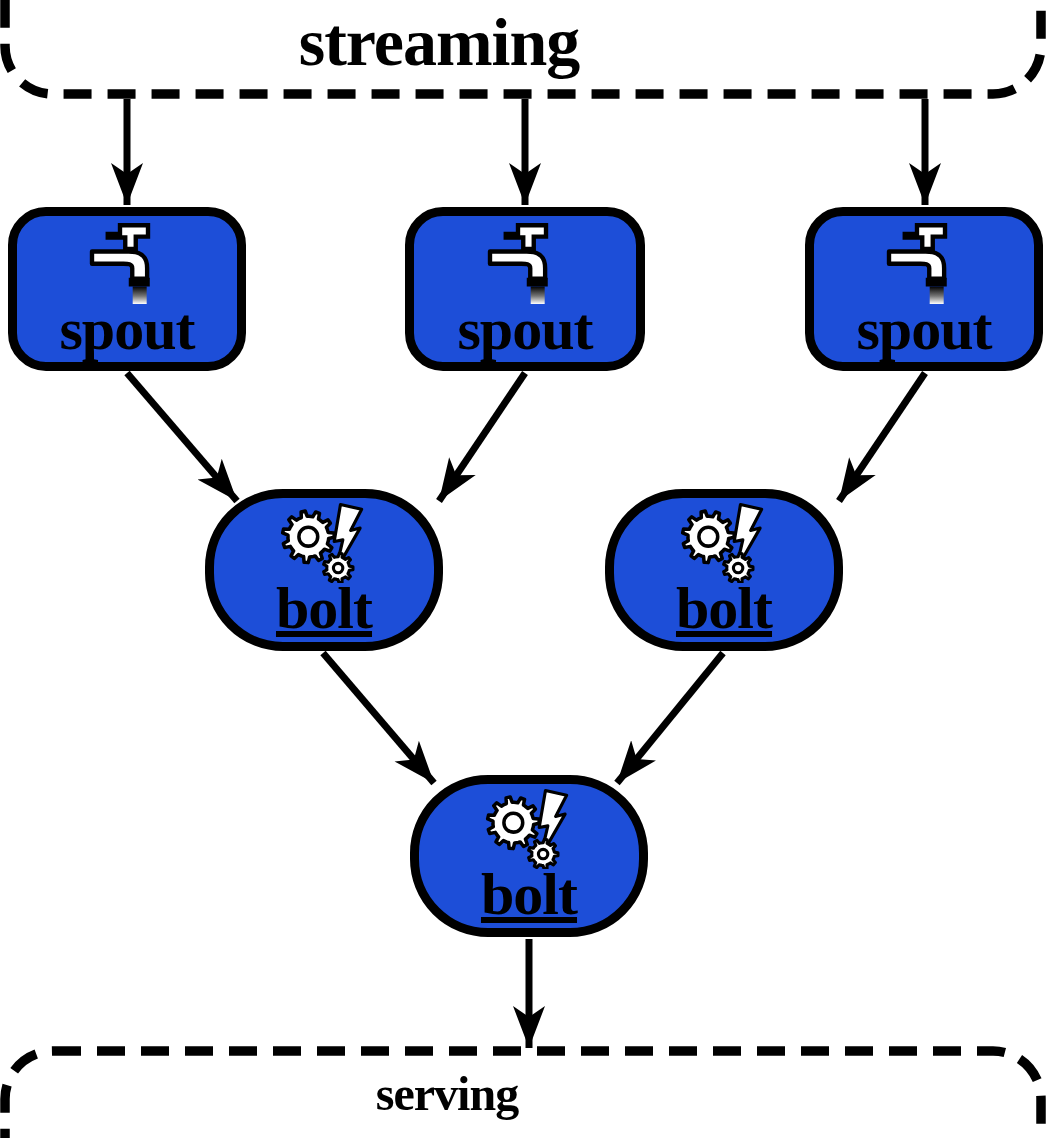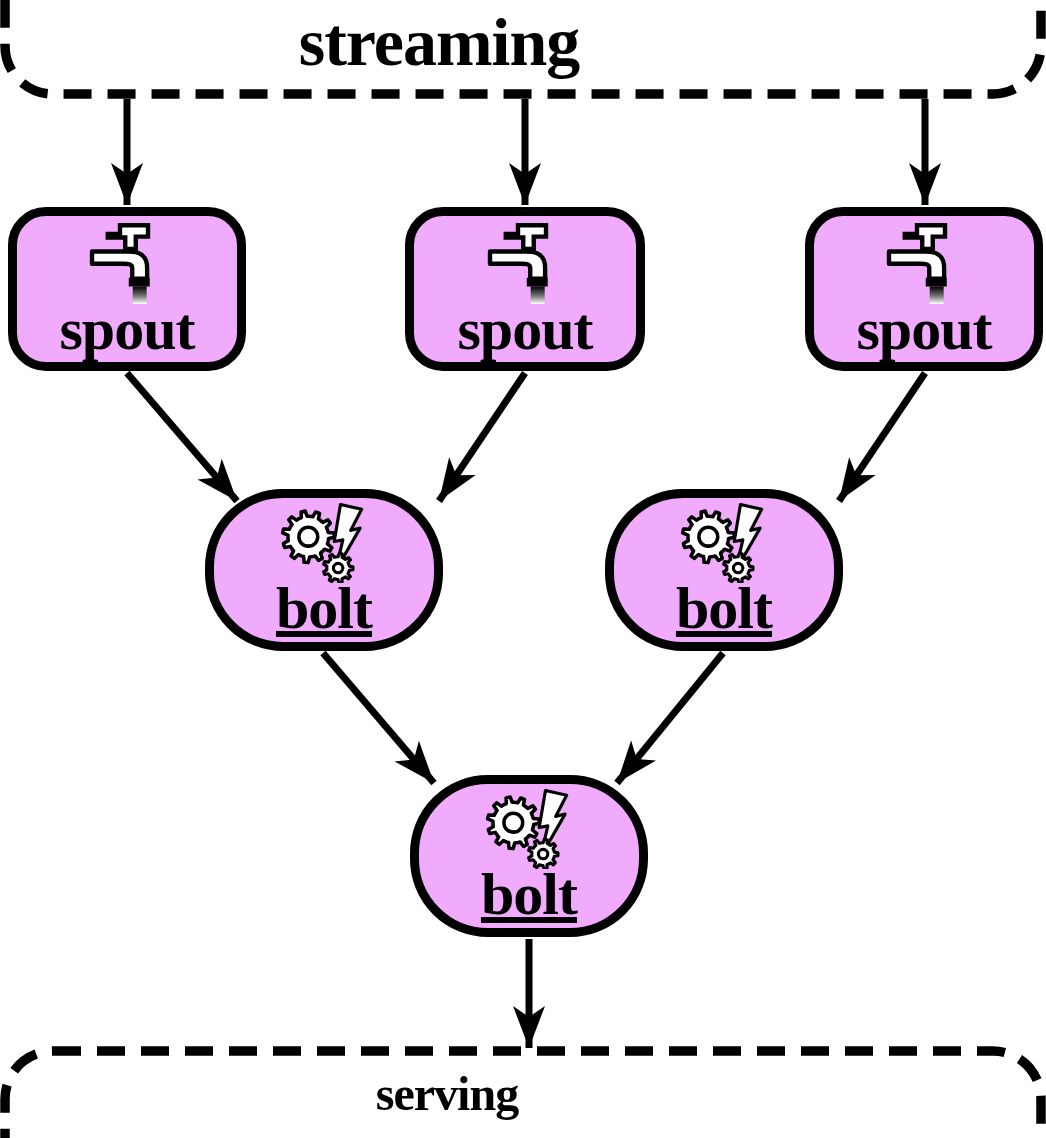--- a/index.html
+++ b/index.html
@@ -15,21 +15,21 @@
     text-align:center;
     font-weight:700;color:#000;
     letter-spacing:-1px;
     line-height:1;
   }
   #streaming-label{top:8px;font-size:68px;}
   #serving-label{top:1070px;font-size:48px;margin-left:8px;}
   .node{
     position:absolute;
     box-sizing:border-box;
-    background:#f0abfc;
+    background:#1d4ed8;
     border:9px solid #000;
     display:flex;flex-direction:column;
     align-items:center;justify-content:center;
     z-index:2;
   }
   .node.spout{border-radius:38px;}
   .node.bolt{border-radius:78px;text-decoration:underline;}
   .node-label{
     font-weight:700;color:#000;
     font-size:60px;line-height:0.92;

